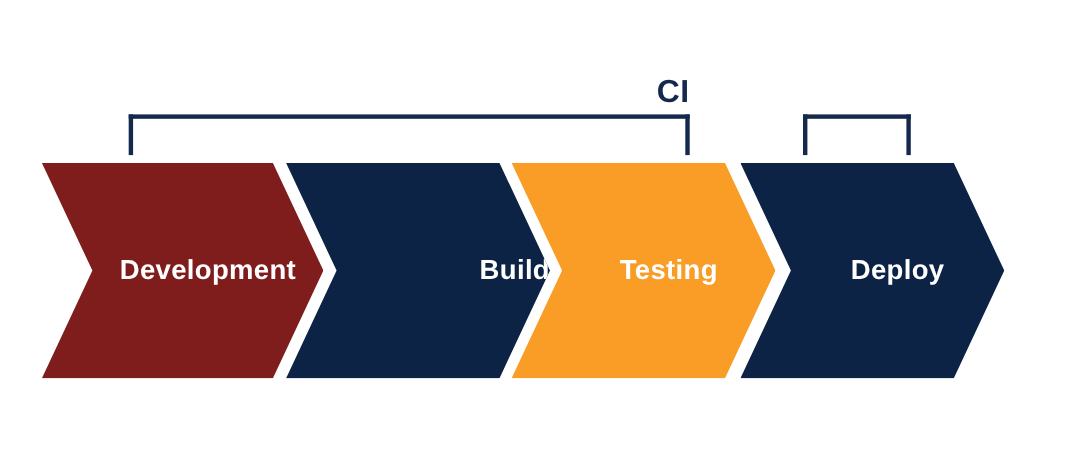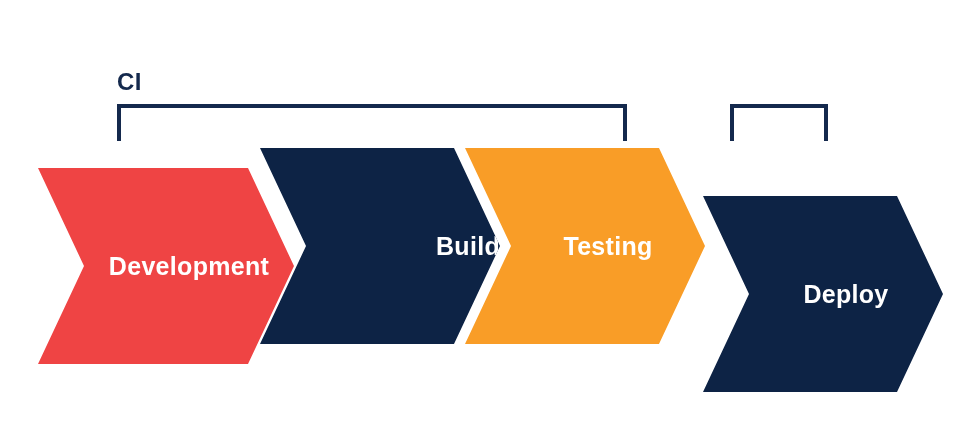--- a/index.html
+++ b/index.html
@@ -26,57 +26,57 @@
     justify-content: center;
     padding-left: 46px;
     box-sizing: border-box;
     font-size: 25px;
     font-weight: bold;
     letter-spacing: 0.3px;
   }
   #stage-development { left: 38px;  width: 256px; }
   #stage-build       { left: 260px; width: 240px; justify-content: flex-end; }
   #stage-testing     { left: 465px; width: 240px; }
-  #stage-deploy      { left: 703px; width: 240px; margin-top: 48px; }
+  #stage-deploy      { left: 673px; width: 240px; }
 
   
   .bracket {
     position: absolute;
     top: 104px;
     height: 37px;
     box-sizing: border-box;
     border-style: solid;
     border-width: 4px 4px 0 4px;
     background: transparent;
   }
   #ci-bracket { left: 117px; width: 510px; }
   #cd-bracket { left: 730px; width: 98px; }
 
   .bracket-label {
     position: absolute;
     top: 68px;
-    text-align: left;
-    font-size: 24px;
+    text-align: right;
+    font-size: 29px;
     font-weight: bold;
     letter-spacing: 0.5px;
   }
   #ci-label { left: 117px; width: 510px; }
   #cd-label { left: 730px; width: 98px; }
 </style>
 </head>
 <body>
 
 <div class="canvas">
 
   <div class="bracket" id="ci-bracket" style="border-color: rgb(20, 41, 77);"></div>
   <div class="bracket-label" id="ci-label" style="color: rgb(20, 41, 77);">CI</div>
 
   <div class="bracket" id="cd-bracket" style="border-color: rgb(20, 41, 77);"></div>
 
-  <div class="chevron" id="stage-development" style="background: #ef4444; color: rgb(255, 255, 255); margin-top: 20px;">
+  <div class="chevron" id="stage-development" style="background: #7f1d1d; color: rgb(255, 255, 255);">
     <span>Development</span>
   </div>
 
   <div class="chevron" id="stage-build" style="background: rgb(13, 35, 69); color: rgb(255, 255, 255);">
     <span>Build</span>
   </div>
 
   <div class="chevron" id="stage-testing" style="background: rgb(249, 157, 39); color: rgb(255, 255, 255);">
     <span>Testing</span>
   </div>

